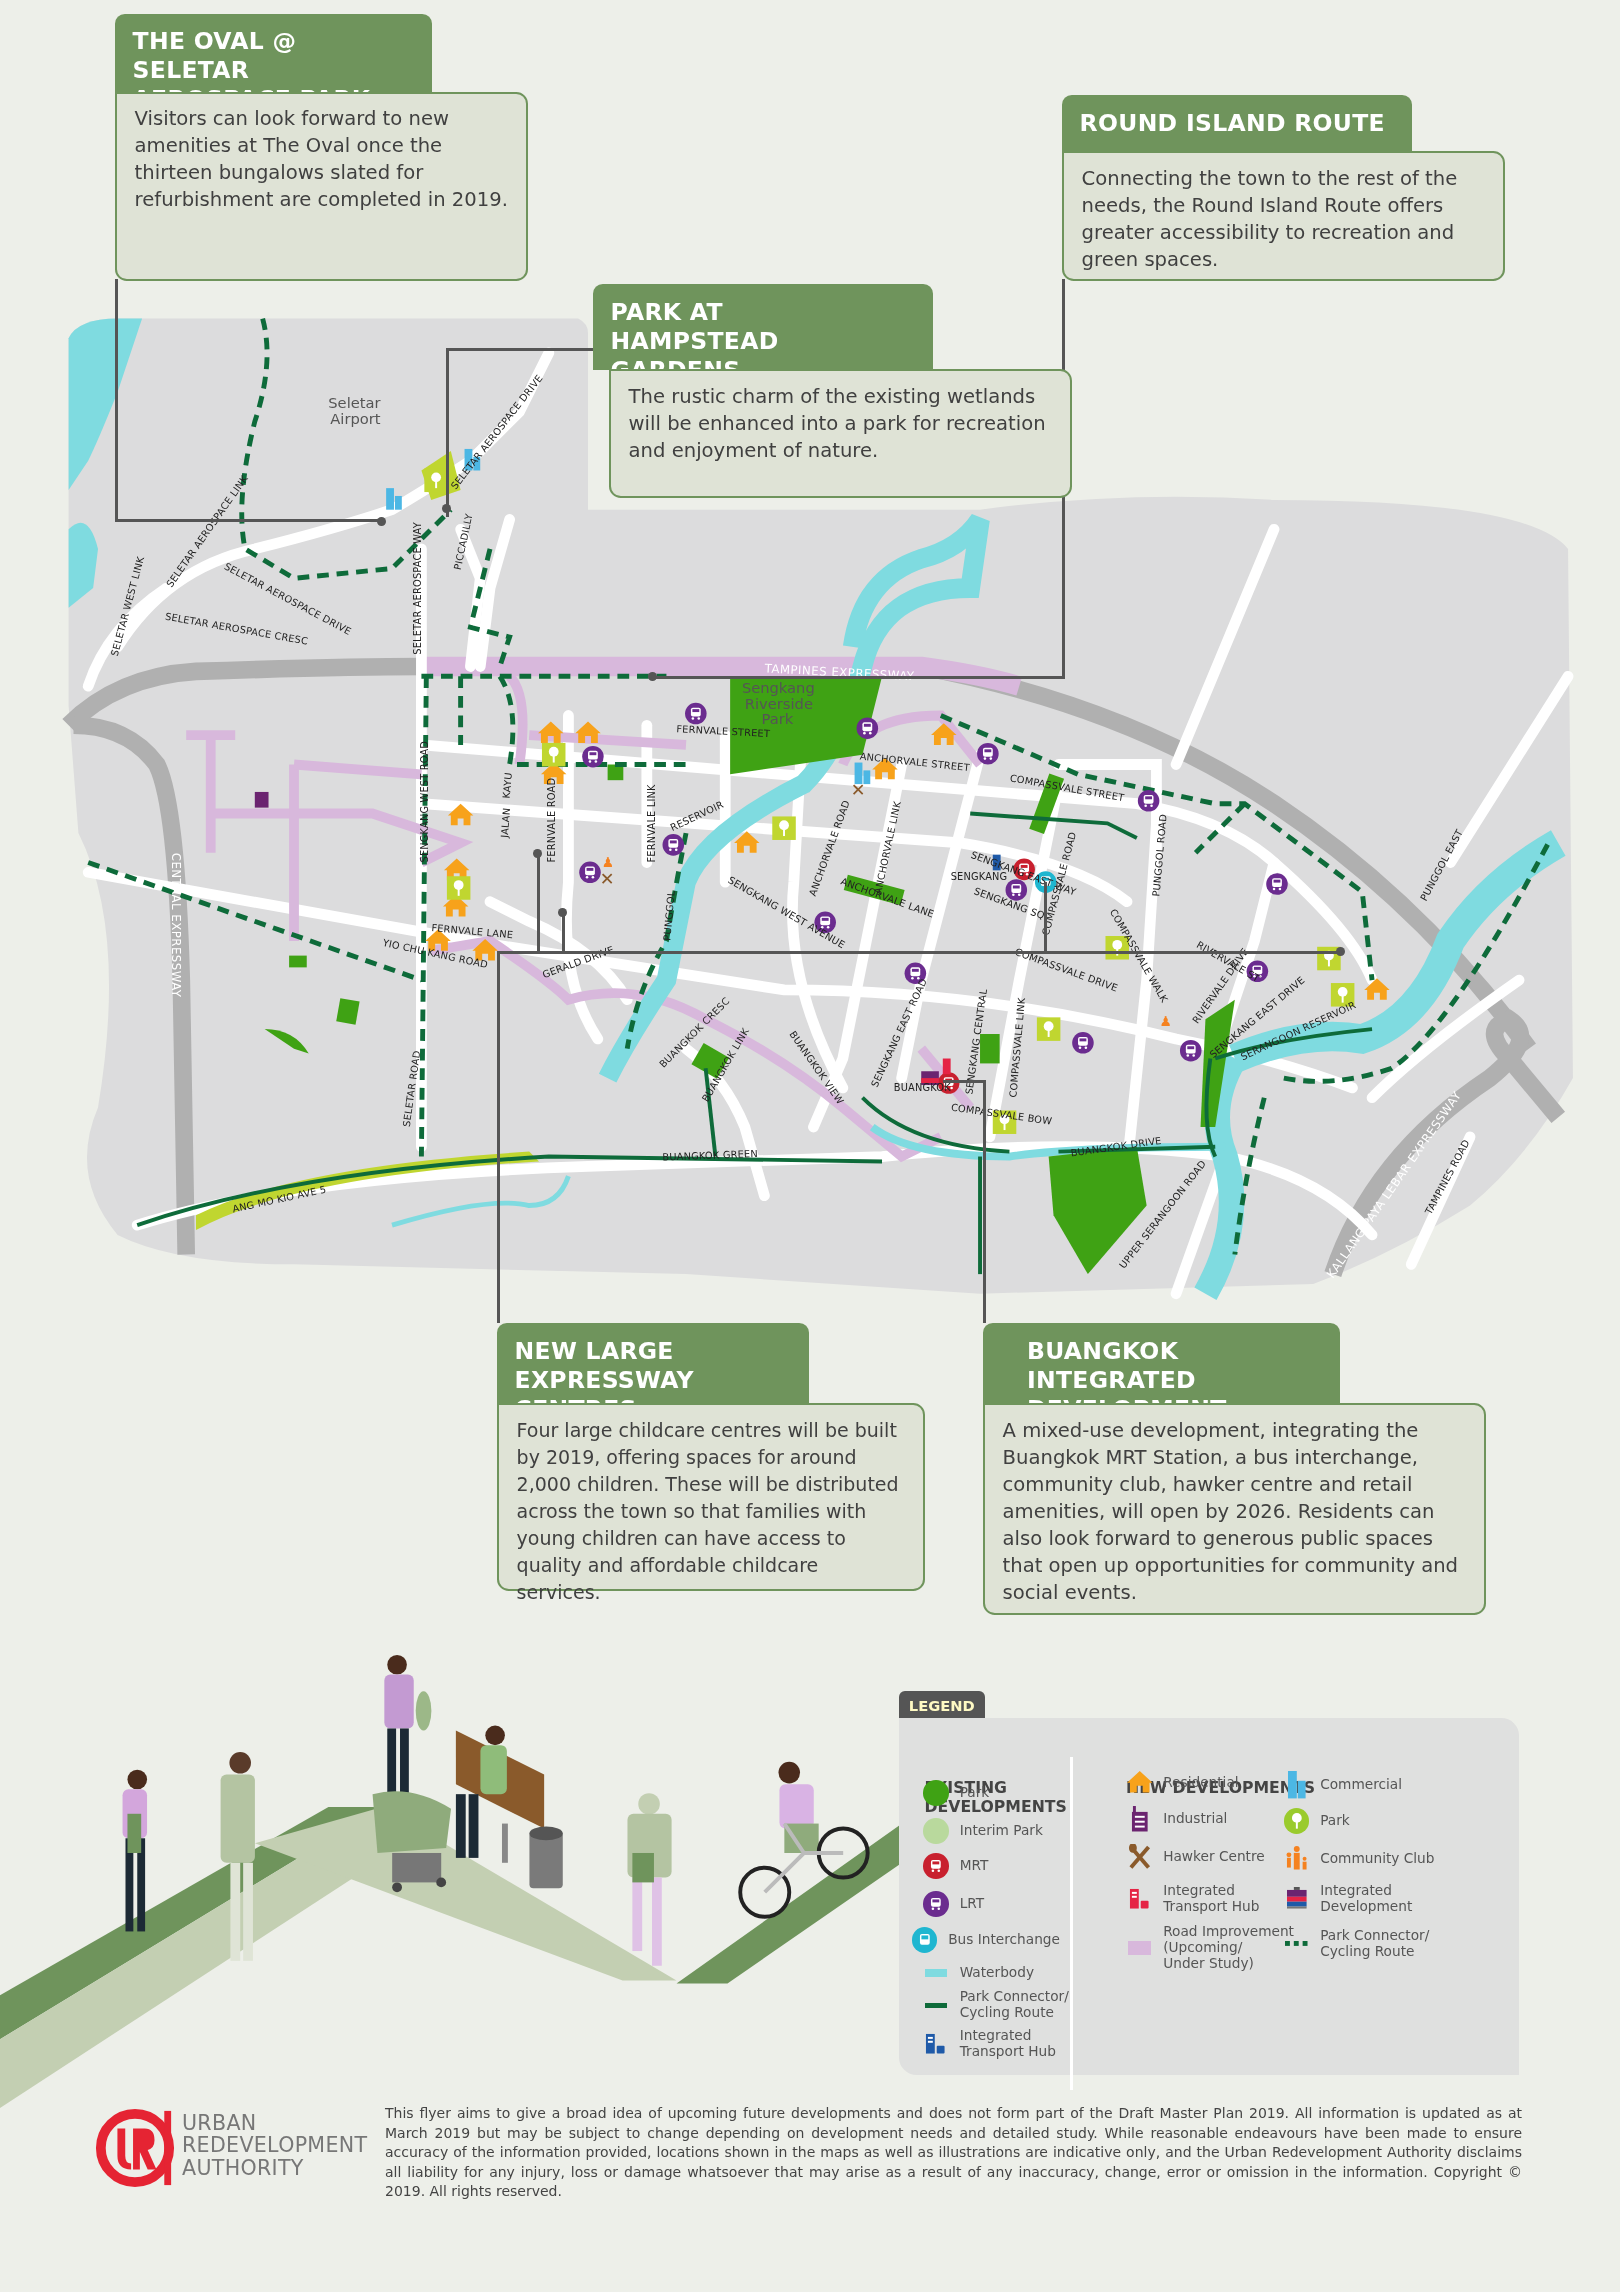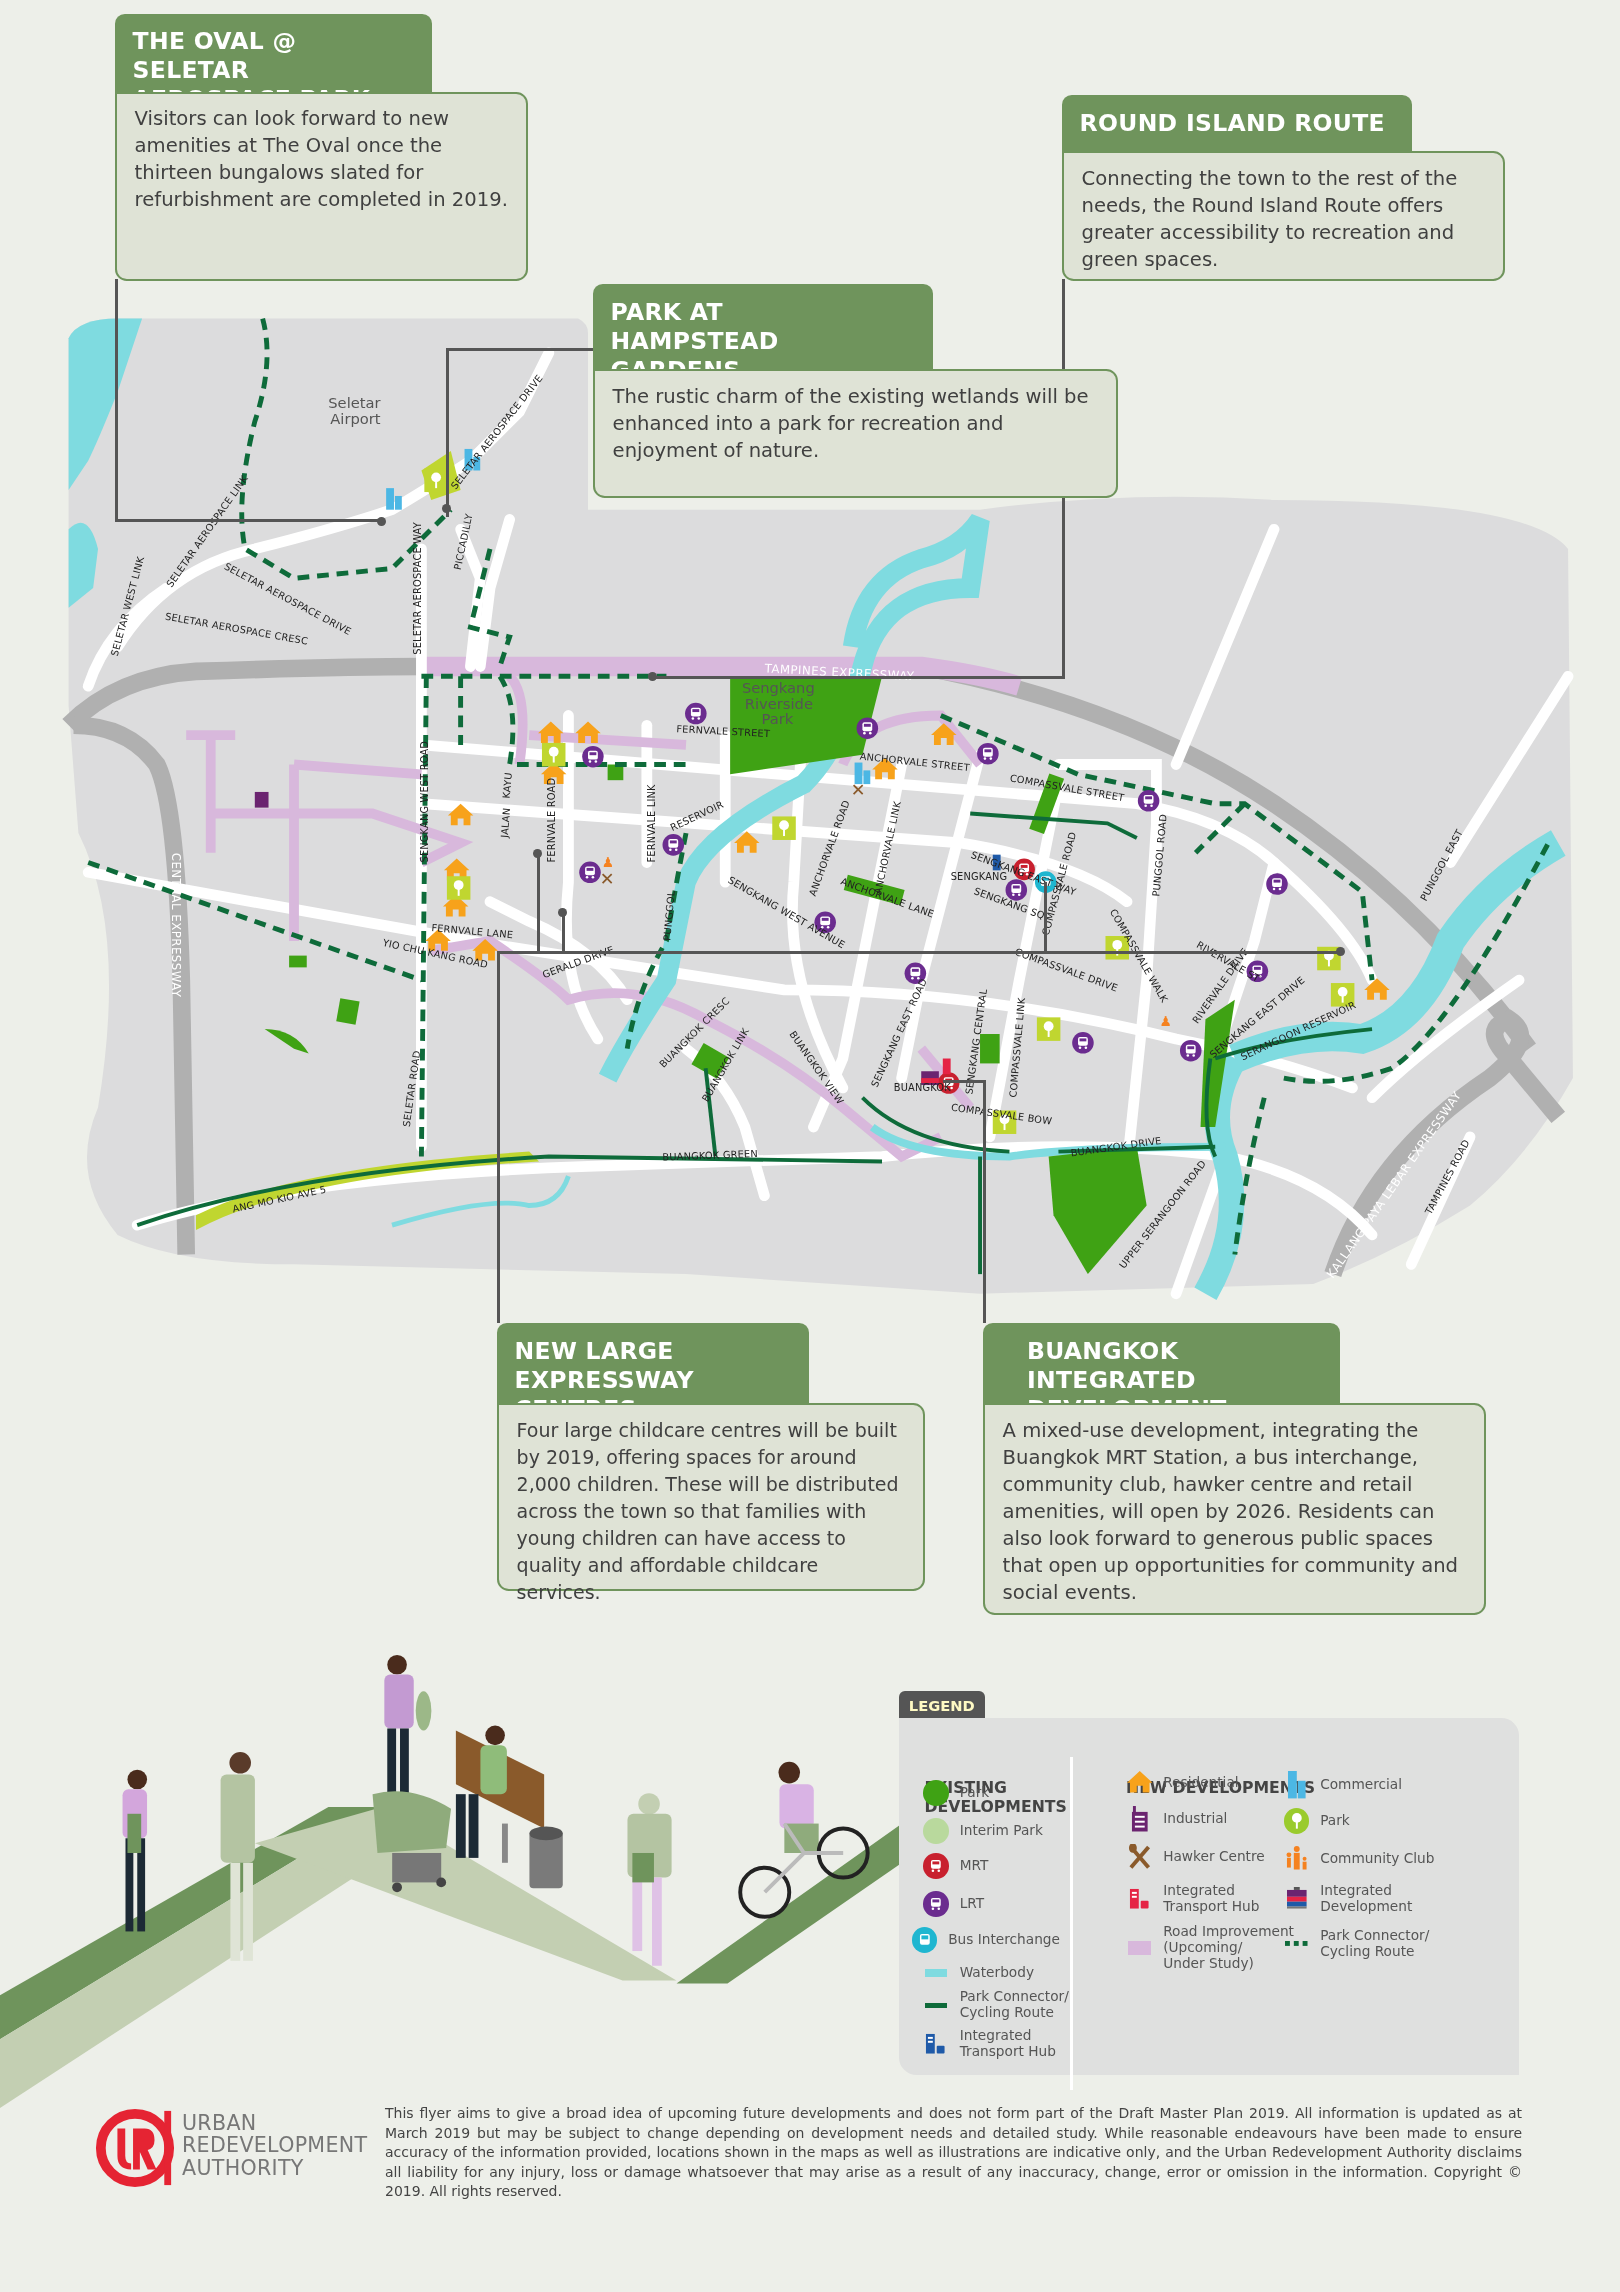--- a/index.html
+++ b/index.html
@@ -354,21 +354,21 @@
 </div>
 
 <div class="callout" style="left:1062px;top:95px;">
   <div class="tab" style="left:0;top:0;width:350px;height:57px;">ROUND  ISLAND ROUTE</div>
   <div class="body" style="left:0;top:56px;width:443px;height:130px;">Connecting the town to the rest of the needs, the Round Island Route offers greater accessibility to recreation and green spaces.</div>
 </div>
 
 <div class="callout" style="left:593px;top:284px;">
   <div class="tab" style="left:0;top:0;width:340px;height:86px;">PARK AT
 HAMPSTEAD GARDENS</div>
-  <div class="body" style="left:0;top:85px;width:525px;height:129px;">The rustic charm of the existing wetlands will be enhanced into a park for recreation and enjoyment of nature.</div>
+  <div class="body" style="left:16px;top:85px;width:463px;height:129px;">The rustic charm of the existing wetlands will be enhanced into a park for recreation and enjoyment of nature.</div>
 </div>
 
 <div class="callout" style="left:497px;top:1323px;">
   <div class="tab" style="left:0;top:0;width:312px;height:82px;">NEW LARGE
 EXPRESSWAY CENTRES</div>
   <div class="body" style="left:0;top:80px;width:428px;height:188px;font-size:19px;line-height:27px;">Four large childcare centres will be built by 2019, offering spaces for around 2,000 children. These will be distributed across the town so that families with young children can have access to quality and affordable childcare services.</div>
 </div>
 
 <div class="callout" style="left:983px;top:1323px;">
   <div class="tab" style="left:0;top:0;width:357px;height:104px;padding-left:44px;">BUANGKOK INTEGRATED

